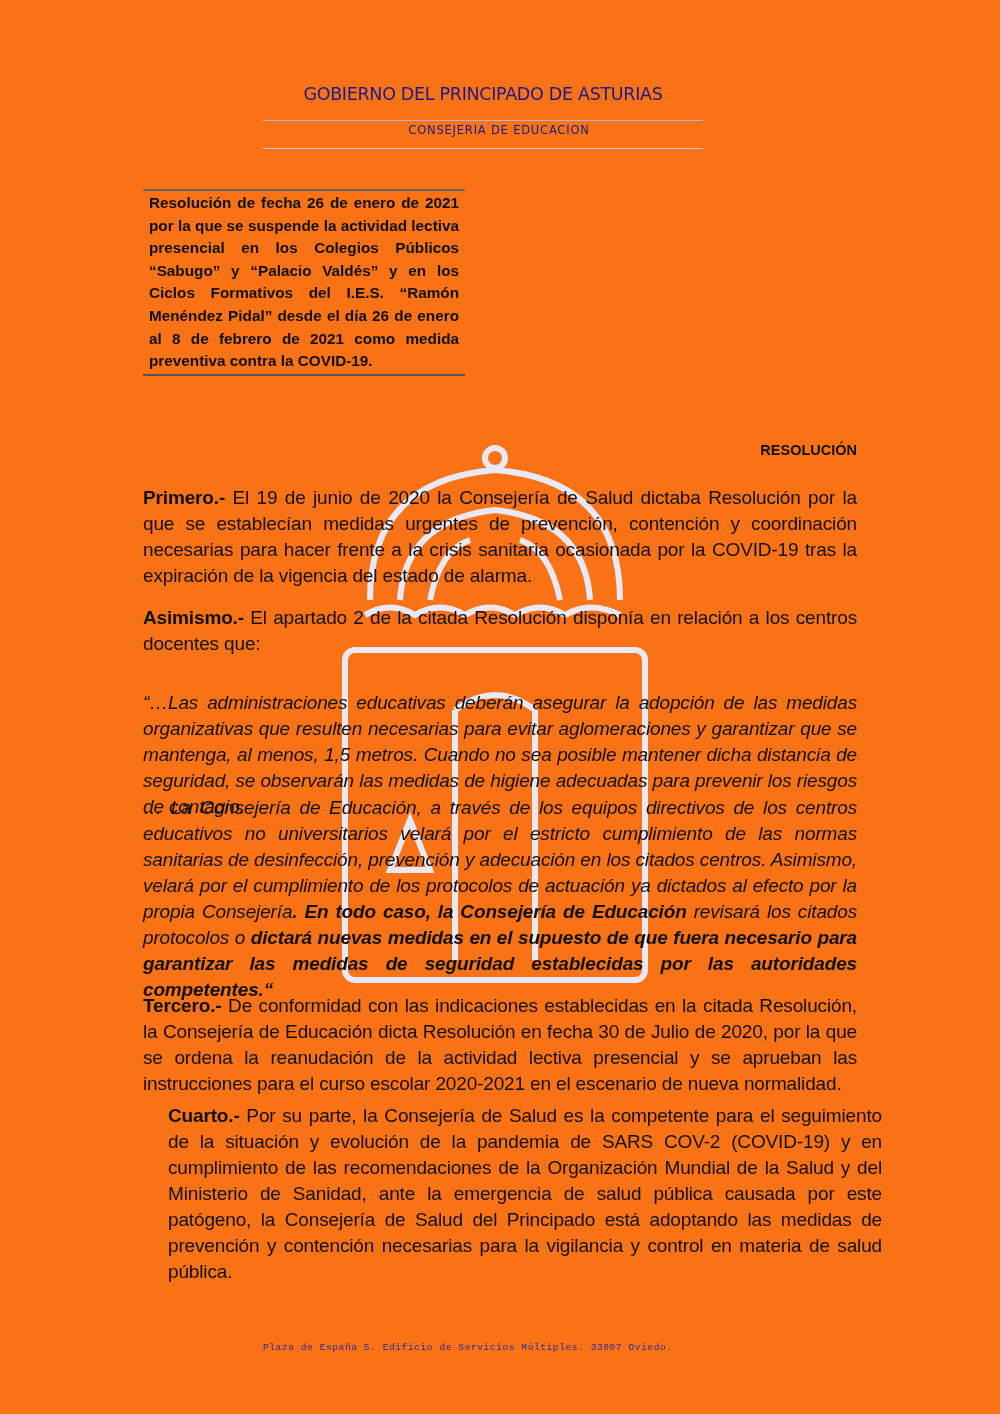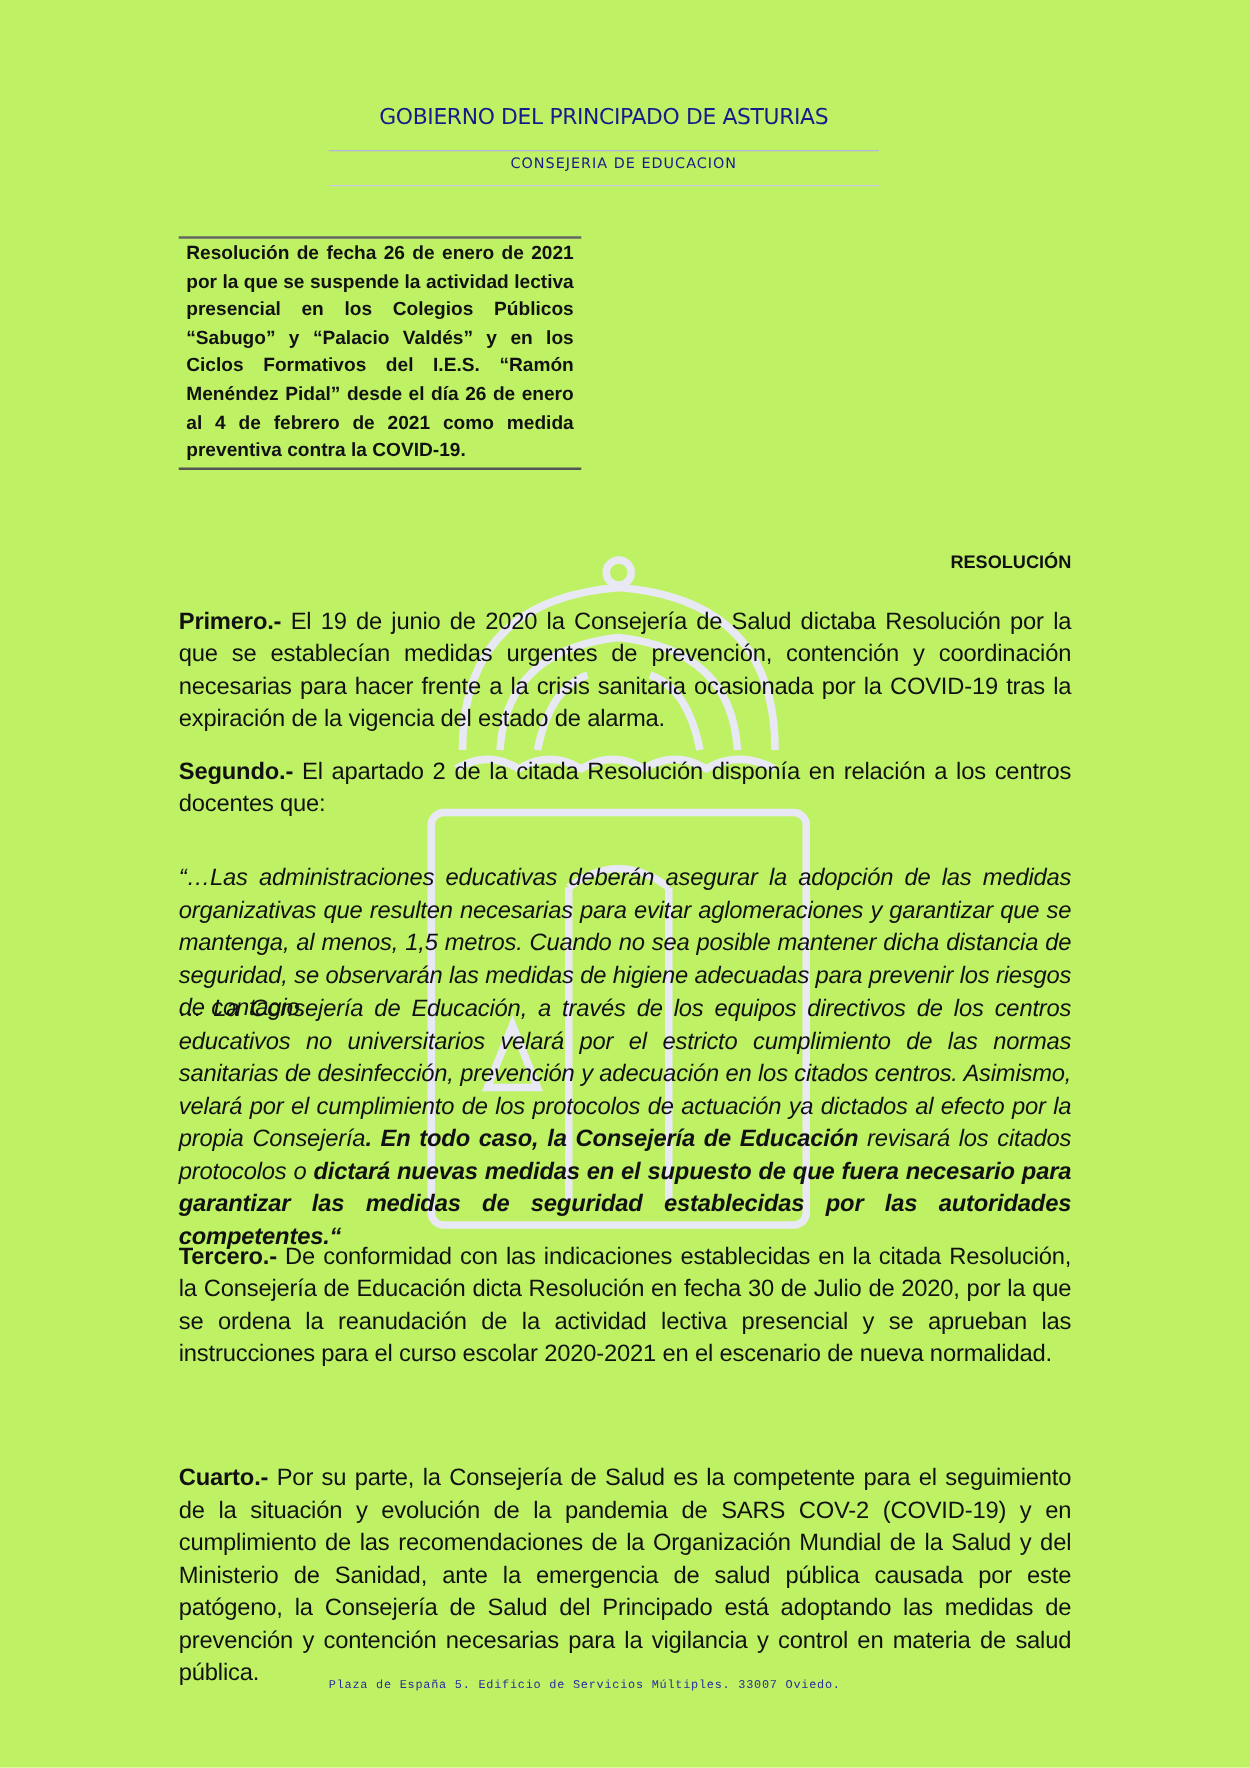--- a/index.html
+++ b/index.html
@@ -1,17 +1,17 @@
 <!DOCTYPE html>
 <html><head>
 <meta charset="utf-8">
 <style>
   html, body { margin: 0; padding: 0; background: #ffffff; }
   body { width: 1000px; height: 1414px; position: relative; overflow: hidden; }
-  .page { position: absolute; left: 0; top: 0; width: 1000px; height: 1414px; background: #bef264; }
+  .page { position: absolute; left: 0; top: 0; width: 1000px; height: 1414px; background: #f97316; }
   .watermark { position: absolute; left: 330px; top: 440px; width: 330px; height: 560px; opacity: 1; }
   .header-title { position: absolute; left: 263px; top: 84px; width: 440px; text-align: center;
     font-family: "DejaVu Sans", sans-serif; font-size: 17.5px; color: #1a1a8a; letter-spacing: -0.3px; }
   .rule { position: absolute; left: 263px; width: 440px; height: 0; border-top: 1px solid #b3b3dc; }
   .rule.r1 { top: 120px; }
   .rule.r2 { top: 148px; border-top: 1.5px solid #c9c9e6; }
   .header-sub { position: absolute; left: 279px; top: 123px; width: 440px; text-align: center;
     font-family: "DejaVu Sans", sans-serif; font-size: 11.5px; color: #1a1a8a; letter-spacing: 0.8px; }
   .summary { position: absolute; left: 143px; top: 189px; width: 322px;
     border-top: 2px solid #666; border-bottom: 2px solid #555; padding: 1px 6px 1px 6px; box-sizing: border-box; }
@@ -22,21 +22,21 @@
   .body { position: absolute; left: 143px; width: 714px; }
   .body p { margin: 0; font-family: "Liberation Sans", sans-serif; font-size: 19px; line-height: 26px;
     text-align: justify; color: #111; letter-spacing: -0.15px; }
   .body p b { font-weight: bold; }
   .body p.it { font-style: italic; }
   .p1 { top: 485px; }
   .p2 { top: 605px; }
   .p3 { top: 674px; margin-top: 16px; }
   .p4 { top: 795px; }
   .p5 { top: 993px; }
-  .p6 { top: 1170px; }
+  .p6 { top: 1103px; margin-left: 25px; }
   .footer { position: absolute; left: 263px; top: 1342px; width: 474px; 
     font-family: Liberation Mono, monospace; font-size: 9.5px; color: #2b2b9a; letter-spacing: 0.6px; }
 </style>
 </head>
 <body>
 
 <div class="page">
 
   <svg class="watermark" viewBox="0 0 330 560">
     <g fill="none" stroke="#e9e9f5" stroke-width="6">
@@ -51,31 +51,31 @@
       <path d="M80 380 L100 430 L60 430 Z"></path>
     </g>
   </svg>
 
   <div class="header-title">GOBIERNO DEL PRINCIPADO DE ASTURIAS</div>
   <div class="rule r1"></div>
   <div class="header-sub">CONSEJERIA DE EDUCACION</div>
   <div class="rule r2"></div>
 
   <div class="summary">
-    <p>Resolución de fecha 26 de enero de 2021 por la que se suspende la actividad lectiva presencial en los Colegios Públicos “Sabugo” y “Palacio Valdés” y en los Ciclos Formativos del I.E.S. “Ramón Menéndez Pidal” desde el día 26 de enero al 4 de febrero de 2021 como medida preventiva contra la COVID-19.</p>
+    <p>Resolución de fecha 26 de enero de 2021 por la que se suspende la actividad lectiva presencial en los Colegios Públicos “Sabugo” y “Palacio Valdés” y en los Ciclos Formativos del I.E.S. “Ramón Menéndez Pidal” desde el día 26 de enero al 8 de febrero de 2021 como medida preventiva contra la COVID-19.</p>
   </div>
 
   <div class="res-title">RESOLUCIÓN</div>
 
   <div class="body p1">
     <p><b>Primero.-</b><span> El 19 de junio de 2020 la Consejería de Salud dictaba Resolución por la que se establecían medidas urgentes de prevención, contención y coordinación necesarias para hacer frente a la crisis sanitaria ocasionada por la COVID-19 tras la expiración de la vigencia del estado de alarma.</span></p>
   </div>
 
   <div class="body p2">
-    <p><b>Segundo.-</b><span> El apartado 2 de la citada Resolución disponía en relación a los centros docentes que:</span></p>
+    <p><b>Asimismo.-</b><span> El apartado 2 de la citada Resolución disponía en relación a los centros docentes que:</span></p>
   </div>
 
   <div class="body p3">
     <p class="it">“…Las administraciones educativas deberán asegurar la adopción de las medidas organizativas que resulten necesarias para evitar aglomeraciones y garantizar que se mantenga, al menos, 1,5 metros. Cuando no sea posible mantener dicha distancia de seguridad, se observarán las medidas de higiene adecuadas para prevenir los riesgos de contagio.</p>
   </div>
 
   <div class="body p4">
     <p class="it"><span>… La Consejería de Educación, a través de los equipos directivos de los centros educativos no universitarios velará por el estricto cumplimiento de las normas sanitarias de desinfección, prevención y adecuación en los citados centros. Asimismo, velará por el cumplimiento de los protocolos de actuación ya dictados al efecto por la propia Consejería</span><b>. En todo caso, la Consejería de Educación</b><span> revisará los citados protocolos o </span><b>dictará nuevas medidas en el supuesto de que fuera necesario para garantizar las medidas de seguridad establecidas por las autoridades competentes.“</b></p>
   </div>
 

